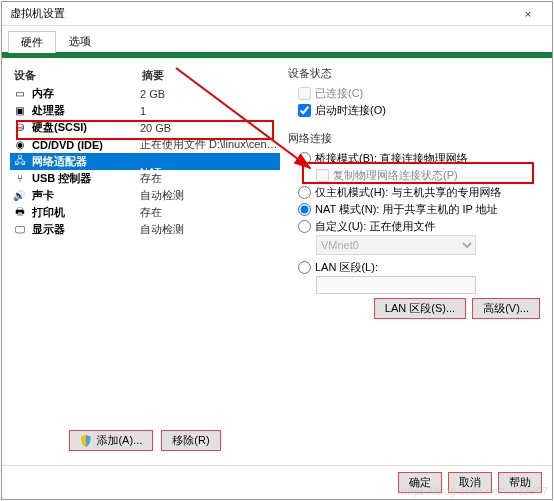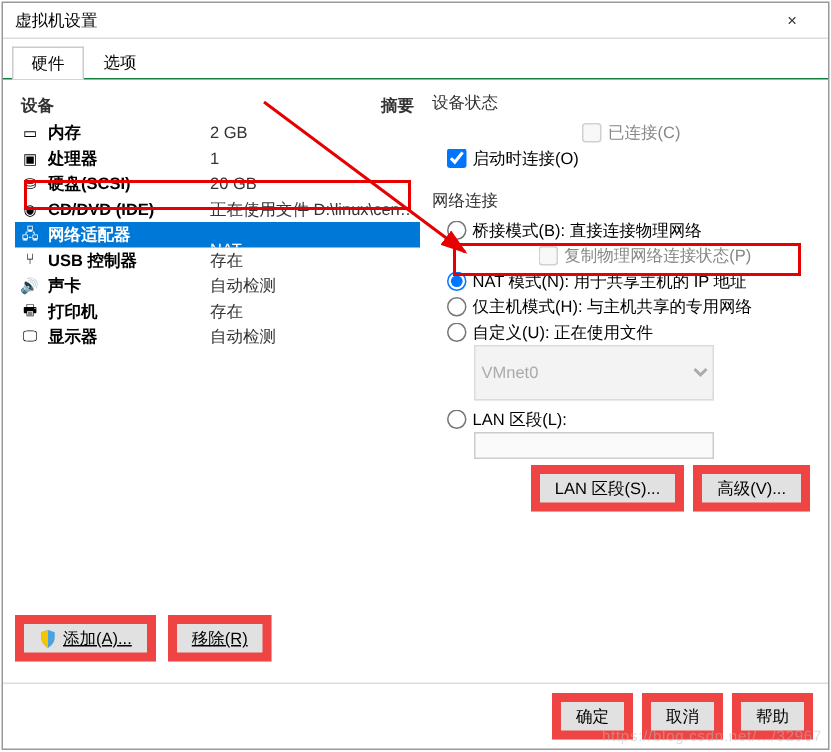--- a/index.html
+++ b/index.html
@@ -1,45 +1,45 @@
 <!DOCTYPE html>
 <html><head>
 <meta charset="utf-8">
 <style>
   * { box-sizing: border-box; font-family: "Microsoft YaHei", "Segoe UI", sans-serif; font-size: 11px; }
   body { margin: 0; background: #fff; width: 554px; height: 501px; overflow: hidden; position: relative; }
   .window { border: 1px solid #999; width: 552px; height: 499px; margin: 1px; background: #fff; display: flex; flex-direction: column; position: relative; }
   .titlebar { height: 24px; display: flex; align-items: center; justify-content: space-between; padding: 0 4px 0 8px; border-bottom: 1px solid #ddd; }
   .titlebar-title { font-size: 11px; }
   .close-btn { width: 40px; height: 20px; display: flex; align-items: center; justify-content: center; font-size: 14px; color: #333; }
-  .tabs { display: flex; padding: 4px 6px 0 6px; border-bottom: 1px solid #15803d; }
+  .tabs { display: flex; padding: 4px 6px 0 6px; border-bottom: 6px solid #15803d; }
   .tab { padding: 3px 12px; border: 1px solid transparent; border-bottom: none; cursor: pointer; }
   .tab.active { border-color: #ccc; background: #fff; position: relative; top: 1px; }
   .body { flex: 1; display: flex; padding: 8px; gap: 8px; overflow: hidden; }
   .left-pane { width: 270px; display: flex; flex-direction: column; }
   .device-header { display: flex; font-weight: bold; color: #333; padding: 2px 4px; }
   .col-dev { width: 128px; }
-  .col-sum { flex: 1; text-align: right; }
+  .col-sum { flex: 1; }
   .device-list { border: none; height: 300px; overflow: hidden; }
   .device-row { display: flex; align-items: center; height: 17px; padding: 0 2px; white-space: nowrap; overflow: hidden; }
   .device-row .icon { width: 16px; height: 14px; margin-right: 4px; display: inline-flex; align-items: center; justify-content: center; font-size: 10px; }
   .device-row .dev-label { width: 108px; overflow: hidden; text-overflow: ellipsis; font-weight: bold; }
   .device-row .dev-summary { flex: 1; overflow: hidden; text-overflow: ellipsis; color: #333; }
   .device-row.selected { background: #0078d7; color: #fff; }
   .device-row.selected .dev-summary { color: #fff; margin-top: 20px; }
-  .left-actions { display: flex; gap: 8px; margin-top: auto; padding-bottom: 6px; text-decoration: underline; }
-  .btn { border: 6px solid #ef4444; background: #e1e1e1; padding: 2px 10px; cursor: pointer; display: inline-flex; align-items: center; gap: 4px; }
+  .left-actions { display: flex; justify-content: center; gap: 8px; margin-top: auto; padding-bottom: 6px; }
+  .btn { border: 1px solid #ef4444; background: #e1e1e1; padding: 2px 10px; cursor: pointer; display: inline-flex; align-items: center; gap: 4px; }
   .shield { width: 12px; height: 12px; }
   .right-pane { flex: 1; display: flex; flex-direction: column; gap: 12px; }
   .group-title { color: #333; margin-bottom: 4px; }
   .checkbox-row, .radio-row { display: flex; align-items: center; gap: 4px; padding: 1px 0 1px 10px; }
-  .checkbox-row.disabled, .radio-row.disabled { color: #888; justify-content: center; }
+  .checkbox-row.disabled, .radio-row.disabled { color: #888; }
   input[type=checkbox], input[type=radio] { margin: 0; width: 13px; height: 13px; }
   .indent { margin-left: 18px; }
-  select { width: 160px; height: 37px; margin-left: 28px; border: 1px solid #ccc; background: #eee; color: #888; }
+  select { width: 160px; height: 20px; margin-left: 28px; border: 1px solid #ccc; background: #eee; color: #888; }
   input[type=text] { width: 160px; height: 18px; margin-left: 28px; border: 1px solid #ccc; }
   .right-buttons { display: flex; justify-content: flex-end; gap: 6px; padding-right: 4px; margin-top: 4px; }
   .footer { display: flex; justify-content: flex-end; gap: 6px; padding: 6px 10px; border-top: 1px solid #ddd; }
   
   .anno-box { position: absolute; border: 2px solid #e60000; pointer-events: none; }
   .arrow-svg { position: absolute; left: 0; top: 0; pointer-events: none; }
   .watermark { position: absolute; right: 4px; bottom: 2px; color: #bbb; font-size: 10px; opacity: .5; letter-spacing: .5px; }
 </style>
 </head>
 <body>
@@ -142,26 +142,26 @@
         <div class="group-title">网络连接</div>
         <label class="radio-row">
           <input type="radio" name="net" style="">
           <span>桥接模式(B): 直接连接物理网络</span>
         </label>
         <label class="checkbox-row disabled indent">
           <input type="checkbox" disabled="" style="">
           <span>复制物理网络连接状态(P)</span>
         </label>
         <label class="radio-row">
+          <input type="radio" name="net" style="">
+          <span>仅主机模式(H): 与主机共享的专用网络</span>
+        </label>
+        <label class="radio-row">
           <input type="radio" name="net" checked="" style="">
           <span>NAT 模式(N): 用于共享主机的 IP 地址</span>
-        </label>
-        <label class="radio-row">
-          <input type="radio" name="net" style="">
-          <span>仅主机模式(H): 与主机共享的专用网络</span>
         </label>
         <label class="radio-row">
           <input type="radio" name="net" style="">
           <span>自定义(U): 正在使用文件</span>
         </label>
         <select disabled="">
           <option>VMnet0</option>
         </select>
         <label class="radio-row" style="margin-top:4px">
           <input type="radio" name="net" style="">

